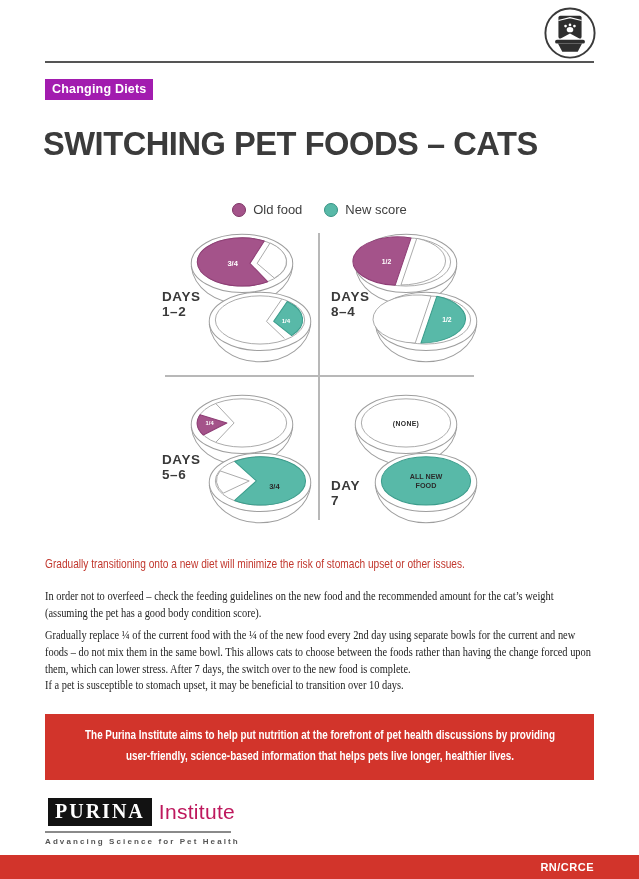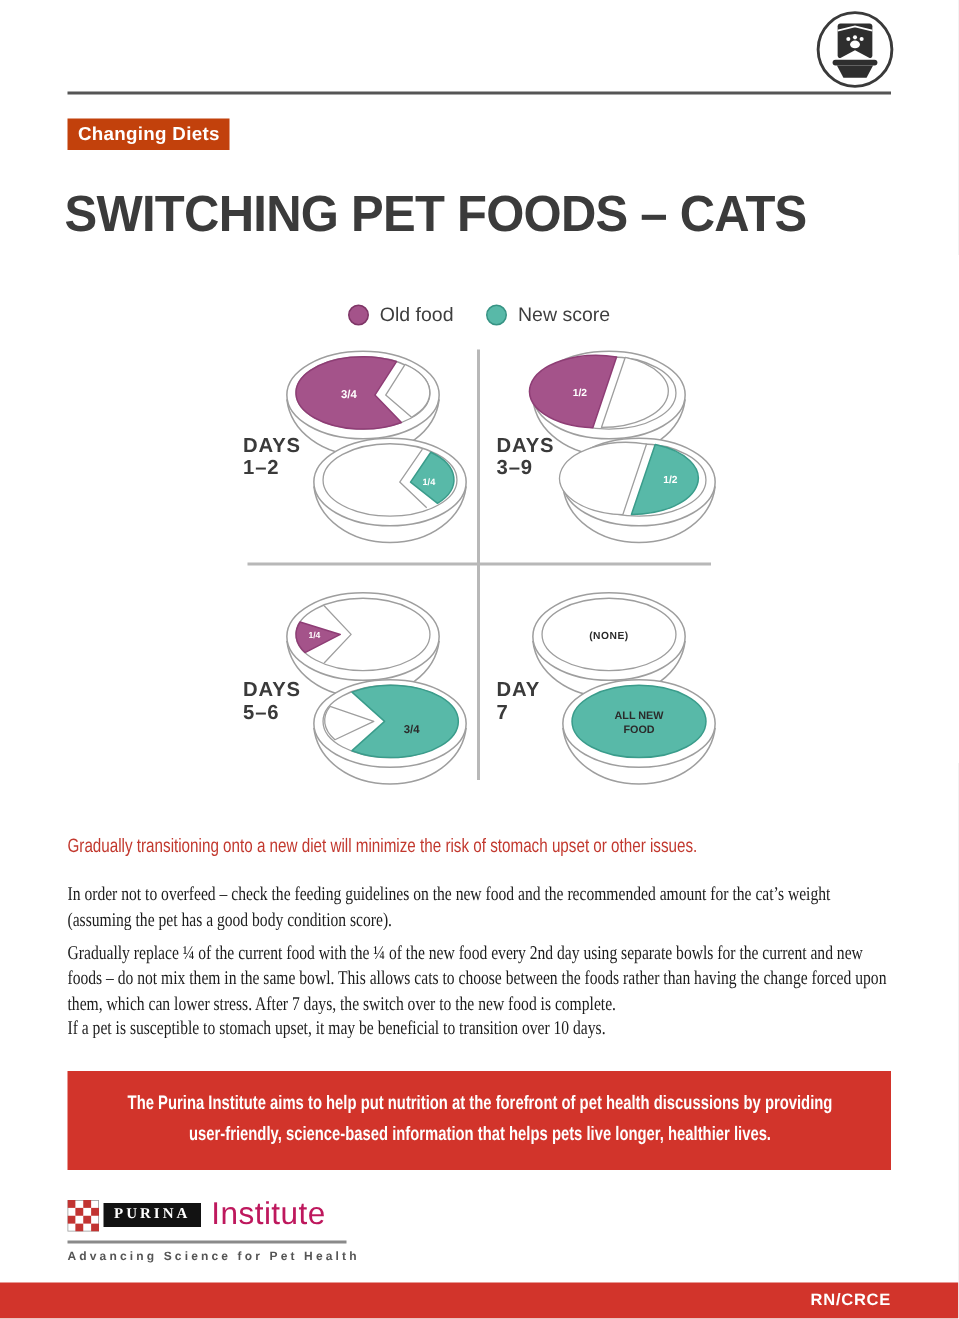--- a/index.html
+++ b/index.html
@@ -6,21 +6,21 @@
   .page{position:relative;width:639px;height:879px;background:#ffffff;overflow:hidden;
         font-family:"Liberation Sans",sans-serif;margin:0 auto;}
   .abs{position:absolute;}
 
   
   .header-title{left:45px;top:20px;font-size:17px;letter-spacing:.4px;color:#3d3d3d;}
   .header-icon{left:543px;top:6px;}
   .header-rule{left:45px;top:61px;width:549px;height:2px;background:#555;}
 
   
-  .badge{left:45px;top:79px;background:#c2410c;color:#fff;font-weight:bold;
+  .badge{left:45px;top:79px;background:#a21caf;color:#fff;font-weight:bold;
          font-size:12.5px;padding:3px 7px 4px;letter-spacing:.2px;}
   .page-title{left:43px;top:124px;font-size:34px;font-weight:bold;color:#3b3b3b;
               letter-spacing:-.5px;white-space:nowrap;transform:scaleX(.96);transform-origin:0 0;}
 
   
   .legend{left:0;top:202px;width:100%;display:flex;justify-content:center;gap:22px;}
   .legend-item{display:flex;align-items:center;gap:7px;justify-content:space-between;}
   .swatch{width:12px;height:12px;border-radius:50%;}
   .swatch-old{background:#a4538a;border:1.5px solid #7e3566;}
   .swatch-new{background:#58b9a8;border:1.5px solid #379384;}
@@ -45,21 +45,21 @@
 
   
   .banner{left:45px;top:714px;width:549px;background:#d2342b;padding:11px 0 13px;}
   .banner-text{width:640px;margin-left:-45.5px;transform:scaleX(.76);transform-origin:center top;
                color:#fff;font-weight:bold;font-size:13px;line-height:1.6;text-align:center;}
 
   
   .footer{left:45px;top:798px;width:186px;}
   .logo-row{display:flex;align-items:center;}
   .purina-box{background:#121212;color:#fff;font-family:"Liberation Serif",serif;font-weight:bold;
-              font-size:10px;letter-spacing:2px;padding:2px 7px 3px;margin-left:3px;}
+              font-size:20px;letter-spacing:2px;padding:2px 7px 3px;margin-left:3px;}
   .institute{font-size:21px;color:#be185d;margin-left:7px;letter-spacing:.3px;}
   .tagline-rule{margin-top:5px;width:186px;height:1.5px;background:#8a8a8a;}
   .tagline{margin-top:4px;font-size:8px;font-weight:600;letter-spacing:2.1px;color:#555;white-space:nowrap;}
 
   
   .bottom-bar{left:0;top:855px;width:639px;height:34px;background:#d2342b;}
   .doc-code{position:absolute;right:45px;top:0;line-height:24px;color:#fff;
             font-size:11px;font-weight:bold;letter-spacing:.5px;}
 </style>
 </head>
@@ -116,21 +116,21 @@
     <path d="M4.5 46 C8 76,38 98,75 98 C112 98,142 76,145.5 46" fill="#fff" stroke="#9e9e9e" stroke-width="1.4"></path>
     <ellipse cx="75" cy="42" rx="70.5" ry="40.5" fill="#fff" stroke="#9e9e9e" stroke-width="1.4"></ellipse>
     <ellipse cx="75" cy="40" rx="62" ry="33.5" fill="#fff" stroke="#9e9e9e" stroke-width="1.2"></ellipse>
     <path d="M105 11.6 L84 42 L109 65.8" fill="none" stroke="#9e9e9e" stroke-width="1.2" stroke-linejoin="round"></path>
     <path d="M94 42 L112.8 14.4 A62 33.5 0 0 1 119 61.7 Z" fill="#58b9a8" stroke="#3a9c8b" stroke-width="1.4" stroke-linejoin="round"></path>
     <text class="frac-w" x="111" y="44.5" font-size="8.5" text-anchor="middle">1/4</text>
   </svg>
 
   <div class="abs day-label" style="left:331px;top:290px;">
     <div>DAYS</div>
-    <div>3–9</div>
+    <div>8–4</div>
   </div>
   <svg class="abs bowl" style="left:352px;top:233px;" viewBox="0 0 150 101">
     <path d="M4.5 46 C8 76,38 98,75 98 C112 98,142 76,145.5 46" fill="#fff" stroke="#9e9e9e" stroke-width="1.4"></path>
     <ellipse cx="75" cy="42" rx="70.5" ry="40.5" fill="#fff" stroke="#9e9e9e" stroke-width="1.4"></ellipse>
     <ellipse cx="75" cy="40" rx="62" ry="33.5" fill="#fff" stroke="#9e9e9e" stroke-width="1.2"></ellipse>
     <path d="M82 6.8 A62 33.5 0 1 0 60 72.2 Z" fill="#a4538a" stroke="#8e3d75" stroke-width="1.4" stroke-linejoin="round"></path>
     <path d="M90 7.2 A62 33.5 0 0 1 68 72 Z" fill="#fff" stroke="#9e9e9e" stroke-width="1.2" stroke-linejoin="round"></path>
     <text class="frac-w" x="48" y="43" font-size="9.5" text-anchor="middle">1/2</text>
   </svg>
   <svg class="abs bowl" style="left:372px;top:291px;" viewBox="0 0 150 101">
@@ -156,21 +156,21 @@
   </svg>
   <svg class="abs bowl" style="left:206px;top:452px;" viewBox="0 0 150 101">
     <path d="M4.5 46 C8 76,38 98,75 98 C112 98,142 76,145.5 46" fill="#fff" stroke="#9e9e9e" stroke-width="1.4"></path>
     <ellipse cx="75" cy="42" rx="70.5" ry="40.5" fill="#fff" stroke="#9e9e9e" stroke-width="1.4"></ellipse>
     <ellipse cx="75" cy="40" rx="62" ry="33.5" fill="#fff" stroke="#9e9e9e" stroke-width="1.2"></ellipse>
     <path d="M39.8 12.9 A62 33.5 0 1 1 39.8 67.1 L70 40 Z" fill="#58b9a8" stroke="#3a9c8b" stroke-width="1.4" stroke-linejoin="round"></path>
     <path d="M60 40 L19.5 26 A62 33.5 0 0 0 24 57 Z" fill="#fff" stroke="#9e9e9e" stroke-width="1.2" stroke-linejoin="round"></path>
     <text class="frac-d" x="95" y="51" font-size="10.5" text-anchor="middle">3/4</text>
   </svg>
 
-  <div class="abs day-label" style="left:331px;top:453px;">
+  <div class="abs day-label" style="left:331px;top:479px;">
     <div>DAY</div>
     <div>7</div>
   </div>
   <svg class="abs bowl" style="left:352px;top:394px;" viewBox="0 0 150 101">
     <path d="M4.5 46 C8 76,38 98,75 98 C112 98,142 76,145.5 46" fill="#fff" stroke="#9e9e9e" stroke-width="1.4"></path>
     <ellipse cx="75" cy="42" rx="70.5" ry="40.5" fill="#fff" stroke="#9e9e9e" stroke-width="1.4"></ellipse>
     <ellipse cx="75" cy="40" rx="62" ry="33.5" fill="#fff" stroke="#9e9e9e" stroke-width="1.2"></ellipse>
     <text class="none-t" x="75" y="44" font-size="9.5" text-anchor="middle">(NONE)</text>
   </svg>
   <svg class="abs bowl" style="left:372px;top:452px;" viewBox="0 0 150 101">

